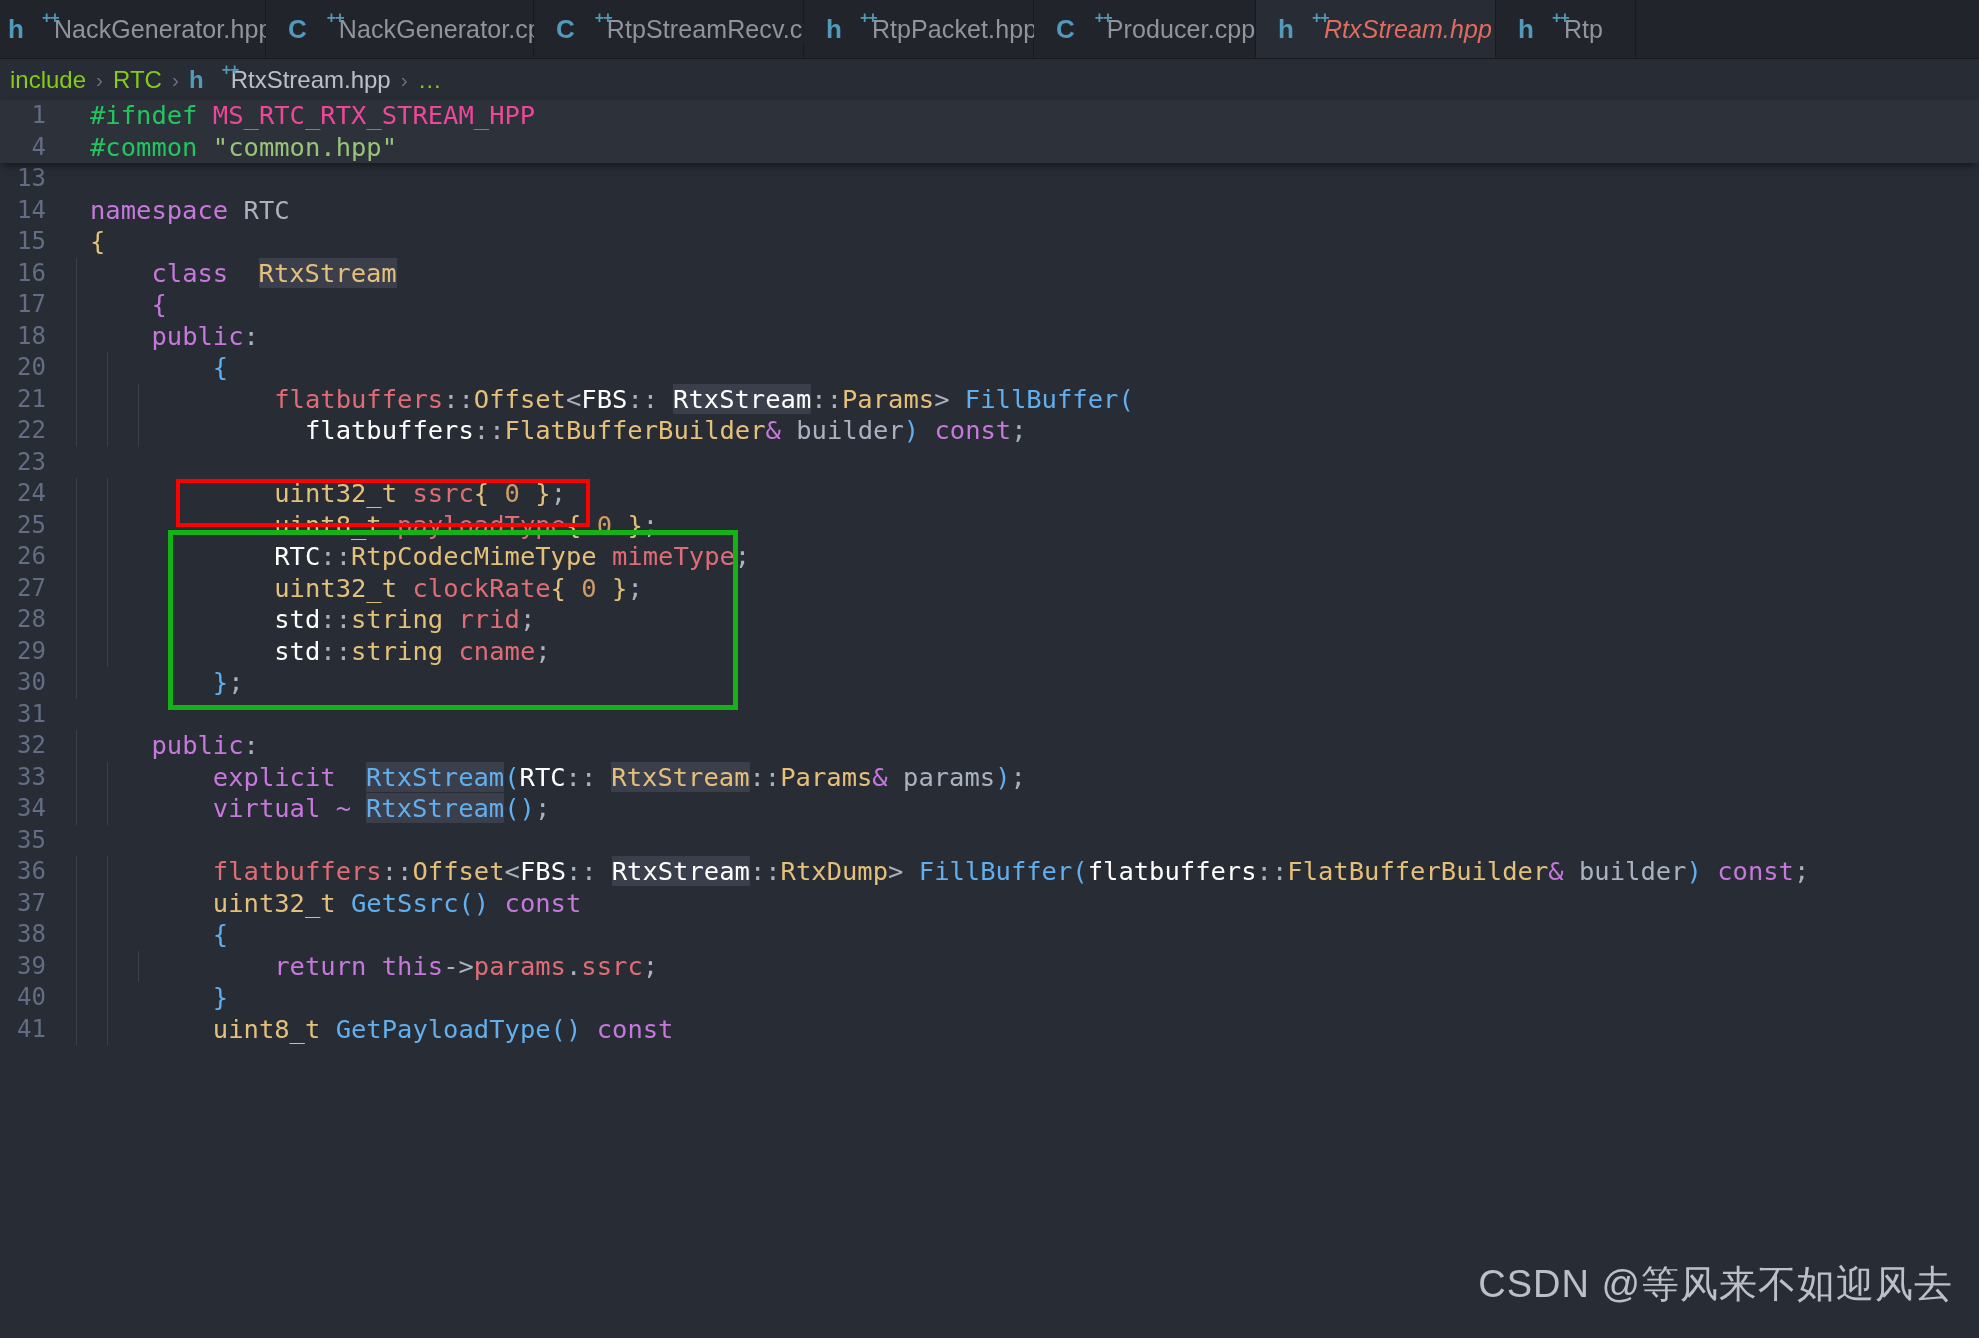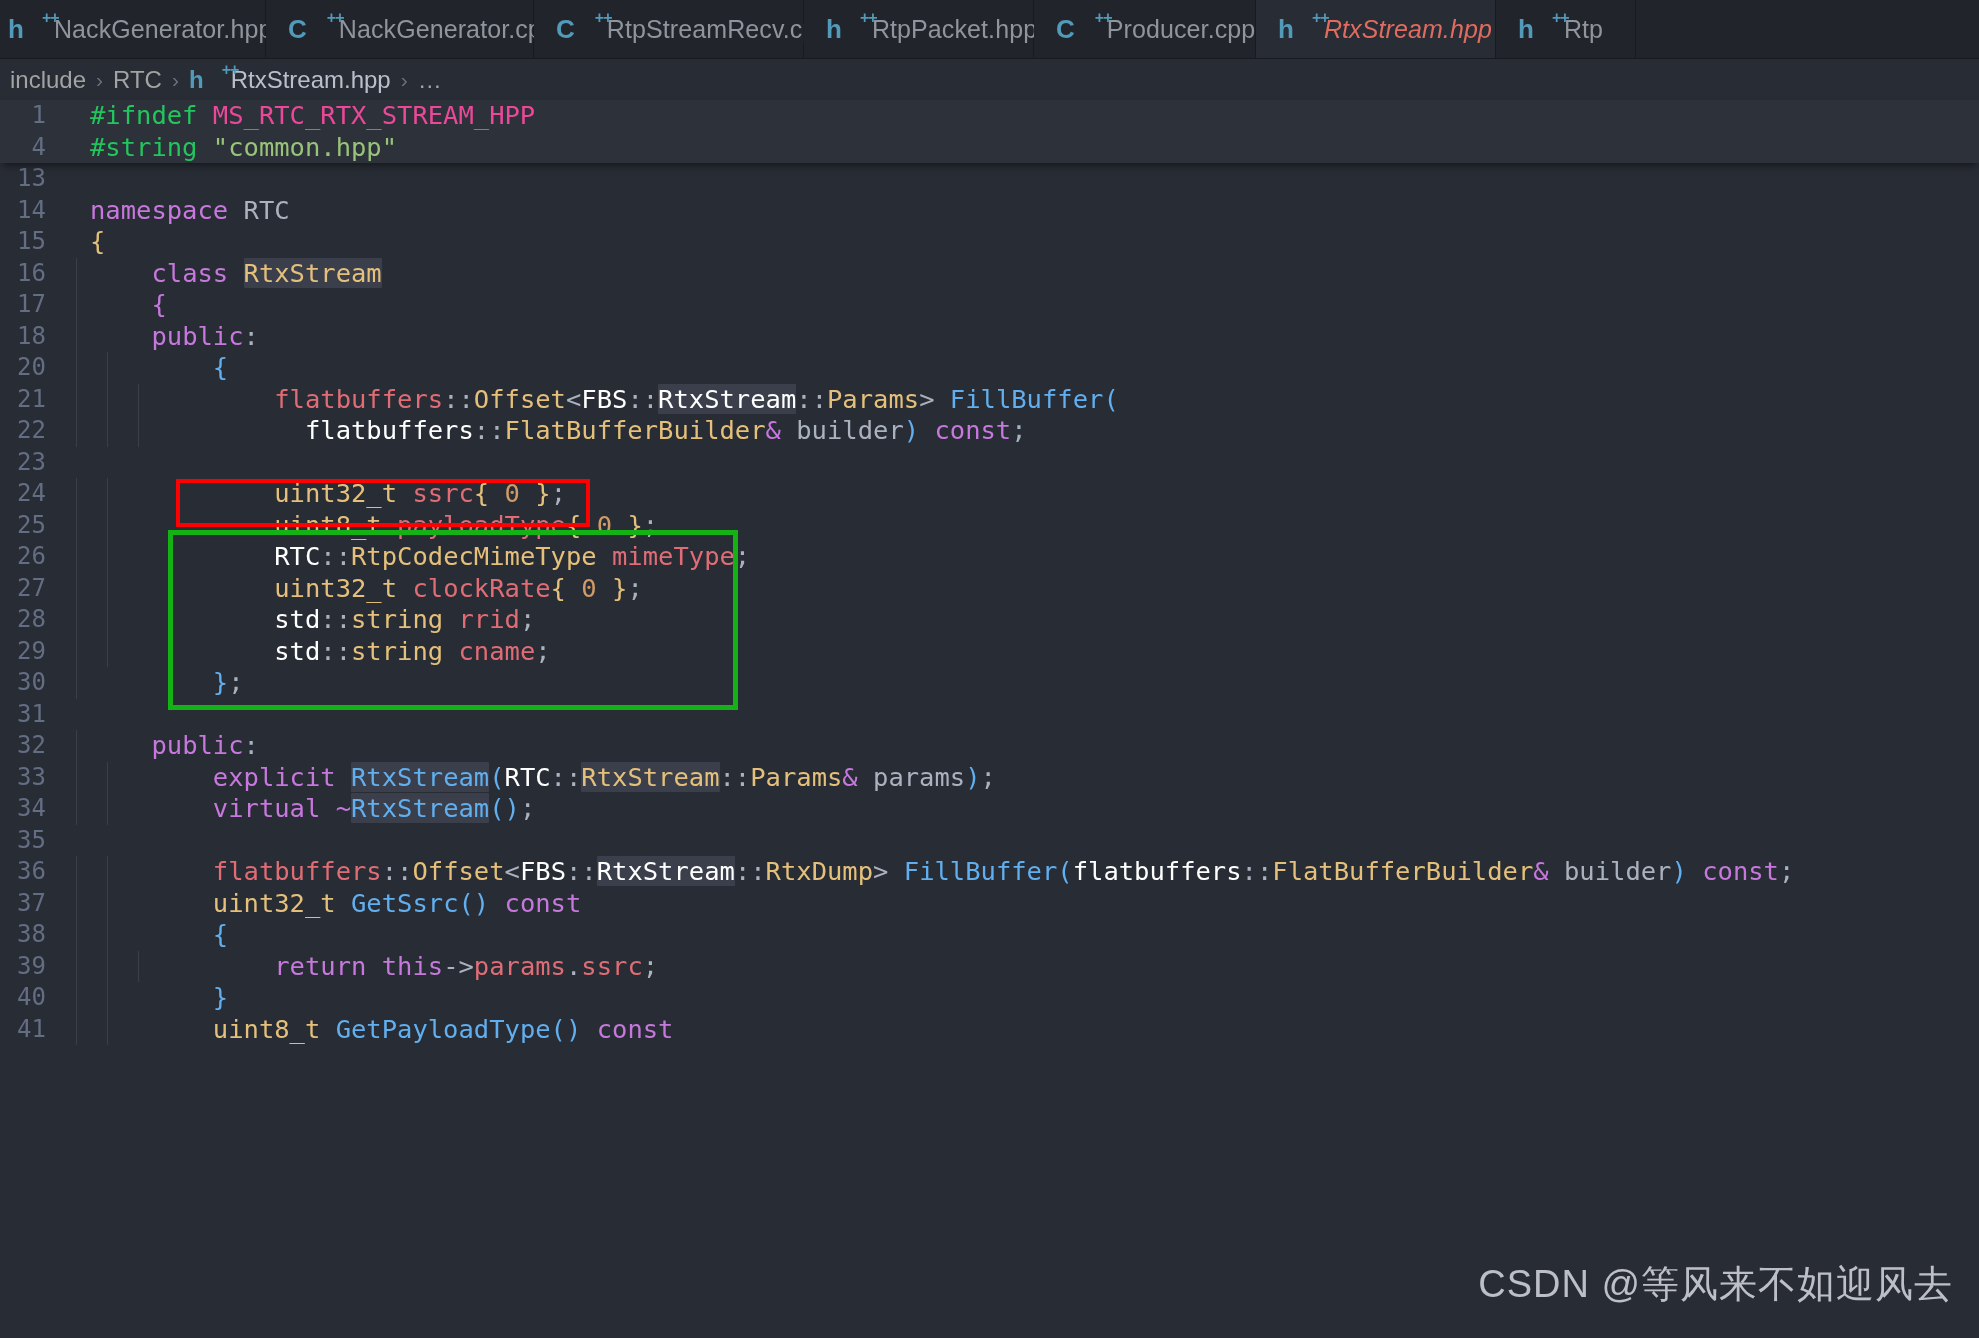--- a/index.html
+++ b/index.html
@@ -46,21 +46,21 @@
   .ficon.h{padding-right:18px;}
   .ficon.c{padding-right:20px;}
 
   
   .breadcrumb{
     display:flex;align-items:center;gap:9px;
     height:41px;padding:0 10px;background:#282c34;
     color:#9199a5;font-size:24px;white-space:nowrap;
   }
   .bc-sep{color:#6b7280;font-size:21px;padding:0 1px;}
-  .bc-item{color:#a3a3a3;}
+  .bc-item{color:#84cc16;}
   .bc-item.file{color:#b9c0cb;}
 
   
   .sticky{
     position:relative;background:#2c313a;
     box-shadow:0 5px 8px -3px rgba(0,0,0,.55);
     z-index:5;
   }
   .sticky .code-line{background:#2c313a;}
 
@@ -94,21 +94,21 @@
   .typ  {color:#e5c07b;}   
   .var  {color:#e06c75;}   
   .fn   {color:#61afef;}   
   .num  {color:#d19a66;}   
   .pun  {color:#abb2bf;}   
   .ns   {color:#ffffff;}
   .br-y {color:#e5c07b;}   
   .br-p {color:#c678dd;}   
   .br-b {color:#61afef;}   
   .op   {color:#c678dd;}
-  .hl   {background:#3a3f4b;border-radius:1px;}
+  .hl   {background:#3a3f4b;border-radius:1px;margin-left:15px;}
 
   
   .annot{position:absolute;box-sizing:border-box;pointer-events:none;}
   .annot.red{border:4px solid #fe0000;}
   .annot.green{border:5px solid #15b215;}
 
   
   .watermark{
     position:absolute;right:26px;bottom:28px;
     color:#c9ccd3;font-size:38px;opacity:.92;
@@ -172,21 +172,21 @@
     <span class="bc-item">…</span>
   </div>
 
   <div class="sticky">
     <div class="code-line">
       <span class="ln">1</span>
       <span class="code"><span class="pp">#ifndef</span> <span class="mac">MS_RTC_RTX_STREAM_HPP</span></span>
     </div>
     <div class="code-line">
       <span class="ln">4</span>
-      <span class="code"><span class="pp">#string</span> <span class="str">"common.hpp"</span></span>
+      <span class="code"><span class="pp">#common</span> <span class="str">"common.hpp"</span></span>
     </div>
   </div>
 
   <div class="editor">
 
     <div class="code-line">
       <span class="ln">13</span>
       <span class="code"></span>
     </div>
 

